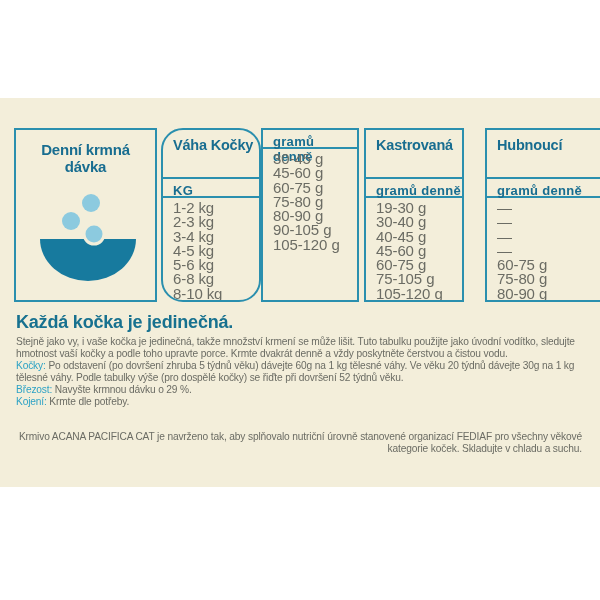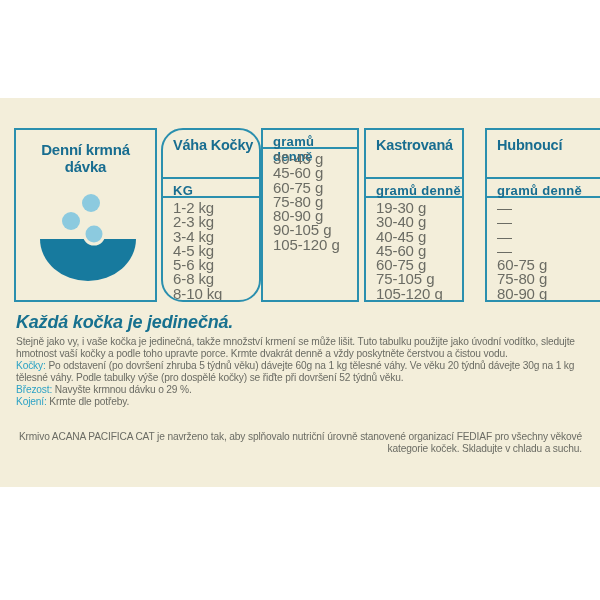--- a/index.html
+++ b/index.html
@@ -32,21 +32,21 @@
   }
   .cells{padding:3px 0 0 10px; font-size:15px; line-height:14.3px; color:var(--text); letter-spacing:-0.1px;}
   .col-title{
     padding-top:11px; margin:0 auto; width:116px; color:var(--ink);
     font-weight:bold; font-size:15px; line-height:17px; letter-spacing:-0.2px;
   }
   .bowl-svg{position:absolute; left:0; top:0; width:139px; height:170px;}
   .info{position:absolute; left:16px; top:214px; width:572px;}
   .info h1{
     color:var(--heading); font-size:18px; line-height:21px;
-    letter-spacing:-0.2px; margin:0 0 3px 0;font-style:italic;
+    letter-spacing:-0.2px; margin:0 0 3px 0;
   }
   .info p, .footer-note{
     font-size:10.2px; line-height:12px; color:var(--text); letter-spacing:-0.15px;
   }
   .lbl{color:var(--label);}
   .footer-note{position:absolute; left:16px; top:333px; width:566px;text-align:right;}
 </style>
 </head>
 <body>
 

